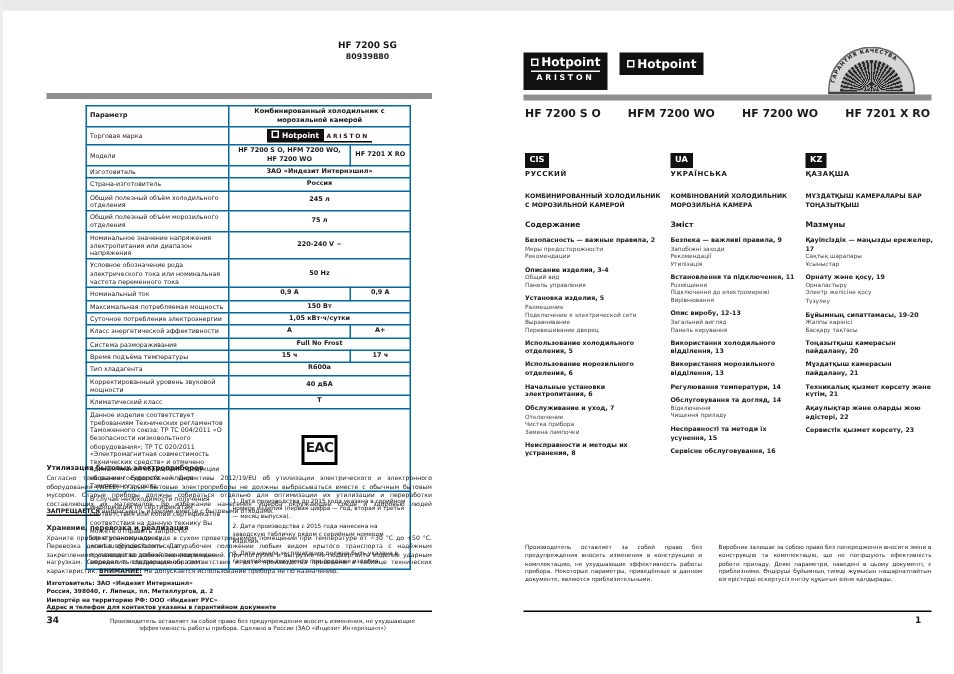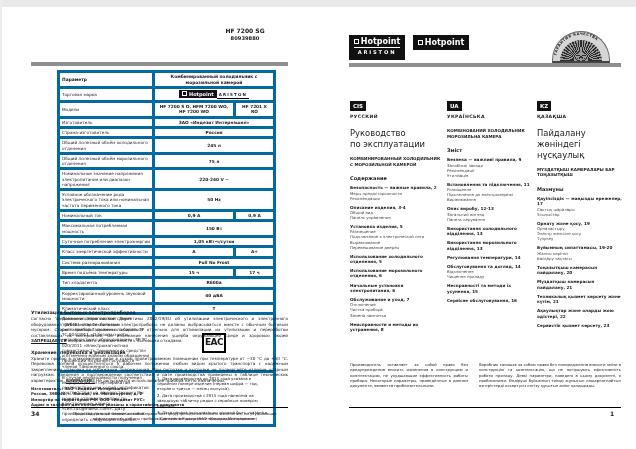--- a/index.html
+++ b/index.html
@@ -11,21 +11,21 @@
 
   
   .lp-runhead{position:absolute;left:193px;top:27px;width:104px;text-align:center;line-height:1.35;}
   .lp-runhead .l1{font-size:6px;font-weight:bold;}
   .lp-runhead .l2{font-size:5.2px;font-weight:bold;}
   .bar{position:absolute;height:4px;background:#8f8f8f;}
   #bar-left{left:31px;top:62px;width:257px;}
   #bar-right{left:349px;top:63px;width:272px;}
 
   table.spec{position:absolute;left:57px;top:70px;width:216px;border-collapse:collapse;table-layout:fixed;}
-  table.spec td{border:3px solid #0369a1;padding:1px 2px;vertical-align:middle;overflow:hidden;}
+  table.spec td{border:1px solid #0369a1;padding:1px 2px;vertical-align:middle;overflow:hidden;}
   .spec .lbl{font-size:4.2px;line-height:1.25;text-align:left;}
   .spec .val{font-size:4.3px;font-weight:bold;text-align:center;line-height:1.25;}
   .spec .hd{font-weight:bold;font-size:4.4px;}
   .mini-hp{background:#111;color:#fff;font-size:5px;font-weight:bold;padding:1px 3px;display:inline-block;}
   .hp-sq{display:inline-block;width:3px;height:3px;border:1px solid #fff;margin-right:2px;}
   .mini-ar{font-size:4px;font-weight:bold;letter-spacing:1.2px;border-bottom:1px solid #000;
            display:inline-block;padding:0 2px 1px 2px;margin-top:1px;}
   .eac-box{margin:3px auto;width:20px;height:16px;border:2px solid #000;display:flex;align-items:center;
            justify-content:center;font-weight:bold;font-size:9px;letter-spacing:-0.5px;}
   .notes-line{font-size:3.9px;font-weight:normal;text-align:left;margin:2px 0;line-height:1.3;}
@@ -225,26 +225,30 @@
       <defs>
           <path id="sealarc" d="M 4,29 A 25,25 0 0 1 54,29"></path>
         </defs>
       <text font-size="3.6" font-weight="bold" fill="#222" letter-spacing="0.4">
         <textPath href="#sealarc" startOffset="6%">ГАРАНТИЯ КАЧЕСТВА</textPath>
       </text>
     </svg>
   </div>
 
   <div class="bar" id="bar-right"></div>
+  <div class="models">
+      <span class="model">HF 7200 S O</span>
+      <span class="model">HFM 7200 WO</span>
+      <span class="model">HF 7200 WO</span>
+      <span class="model">HF 7201 X RO</span>
+    </div>
 
   <div class="lang-col" id="col0">
     <div class="badge">CIS</div>
     <div class="langname">РУССКИЙ</div>
-    <div class="mtitle">Руководство
-по эксплуатации</div>
     <div class="subtitle">КОМБИНИРОВАННЫЙ ХОЛОДИЛЬНИК
 С МОРОЗИЛЬНОЙ КАМЕРОЙ</div>
     <div class="toc-title">Содержание</div>
     <div class="toc">
         <div class="toc-entry">Безопасность — важные правила, 2</div>
         <div class="toc-sub">Меры предосторожности</div>
         <div class="toc-sub">Рекомендации</div>
         <div class="toc-entry">Описание изделия, 3-4</div>
         <div class="toc-sub">Общий вид</div>
         <div class="toc-sub">Панель управления</div>
@@ -287,22 +291,20 @@
         <div class="toc-entry">Обслуговування та догляд, 14</div>
         <div class="toc-sub">Відключення</div>
         <div class="toc-sub">Чищення приладу</div>
         <div class="toc-entry">Несправності та методи їх усунення, 15</div>
         <div class="toc-entry">Сервісне обслуговування, 16</div>
       </div>
   </div>
   <div class="lang-col" id="col2">
     <div class="badge">KZ</div>
     <div class="langname">ҚАЗАҚША</div>
-    <div class="mtitle">Пайдалану жөніндегі
-нұсқаулық</div>
     <div class="subtitle">МҰЗДАТҚЫШ КАМЕРАЛАРЫ БАР
 ТОҢАЗЫТҚЫШ</div>
     <div class="toc-title">Мазмұны</div>
     <div class="toc">
         <div class="toc-entry">Қауіпсіздік — маңызды ережелер, 17</div>
         <div class="toc-sub">Сақтық шаралары</div>
         <div class="toc-sub">Ұсыныстар</div>
         <div class="toc-entry">Орнату және қосу, 19</div>
         <div class="toc-sub">Орналастыру</div>
         <div class="toc-sub">Электр желісіне қосу</div>

